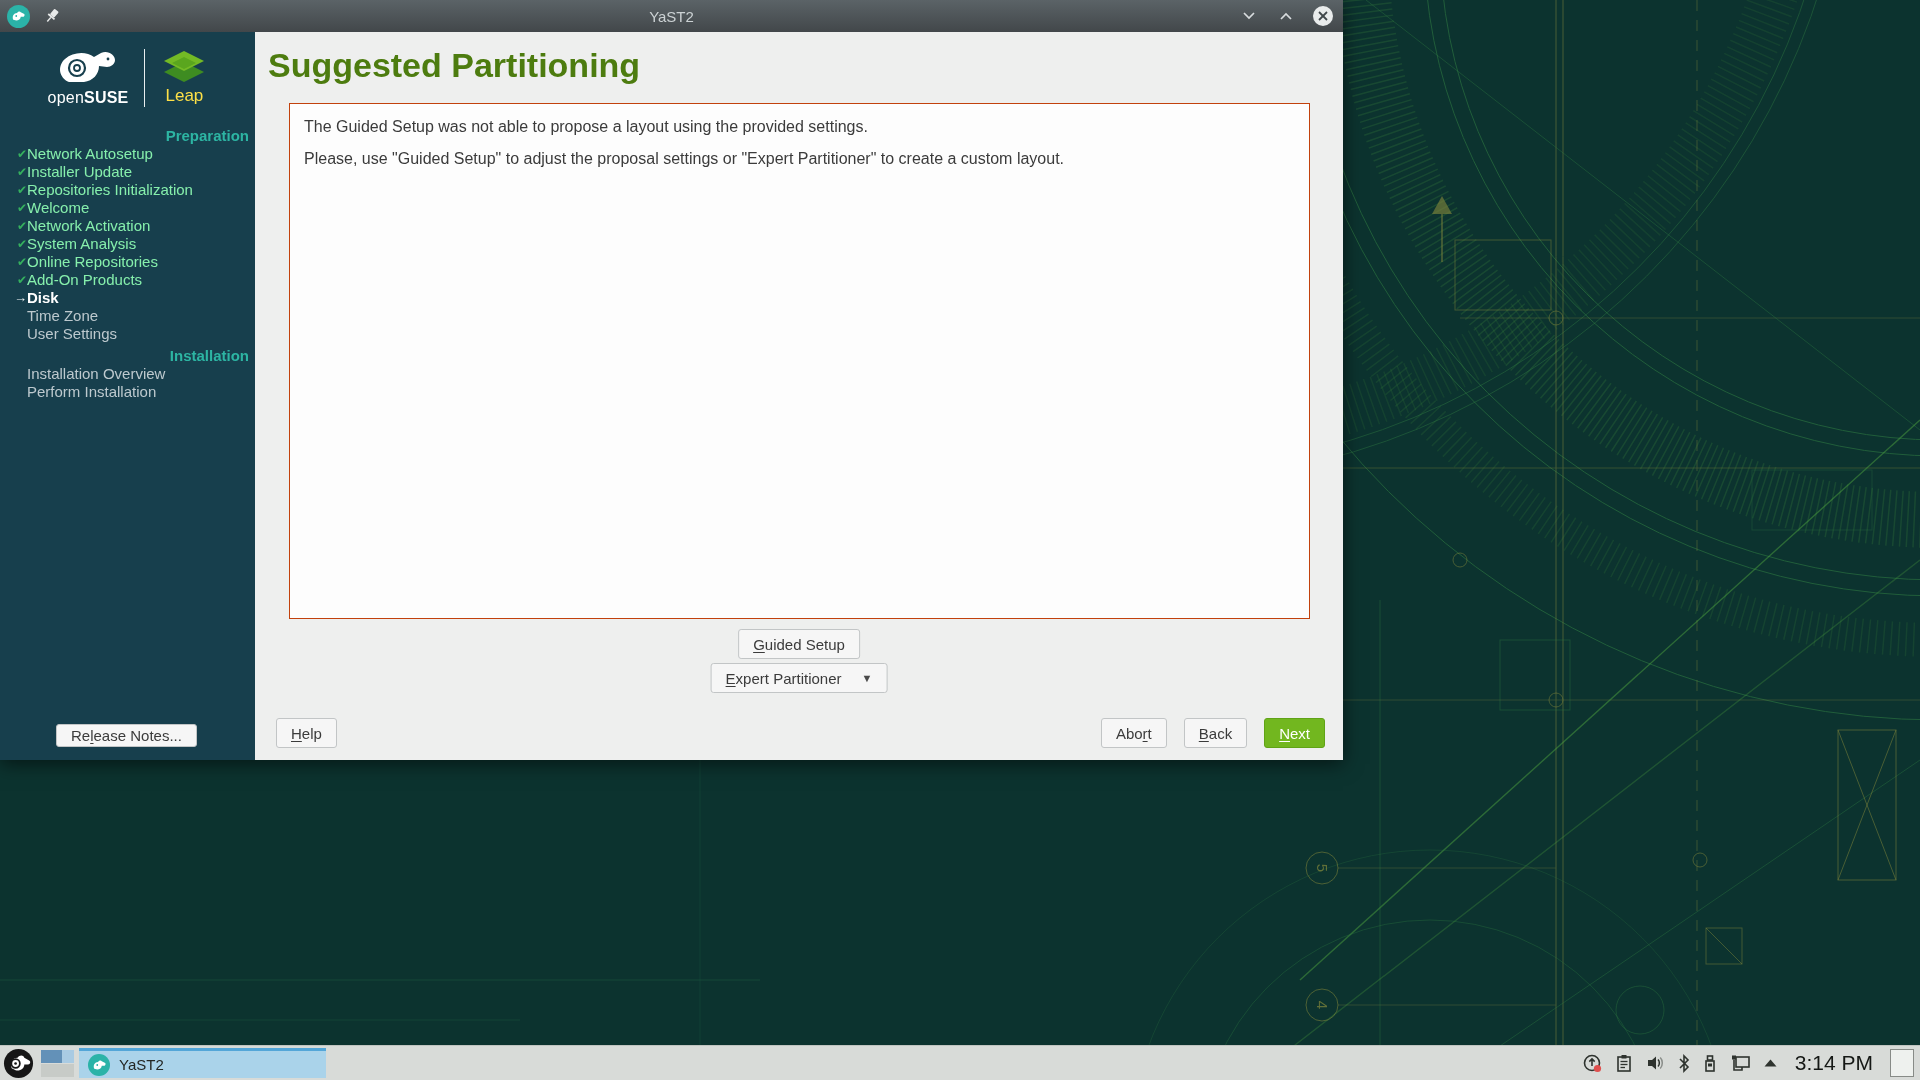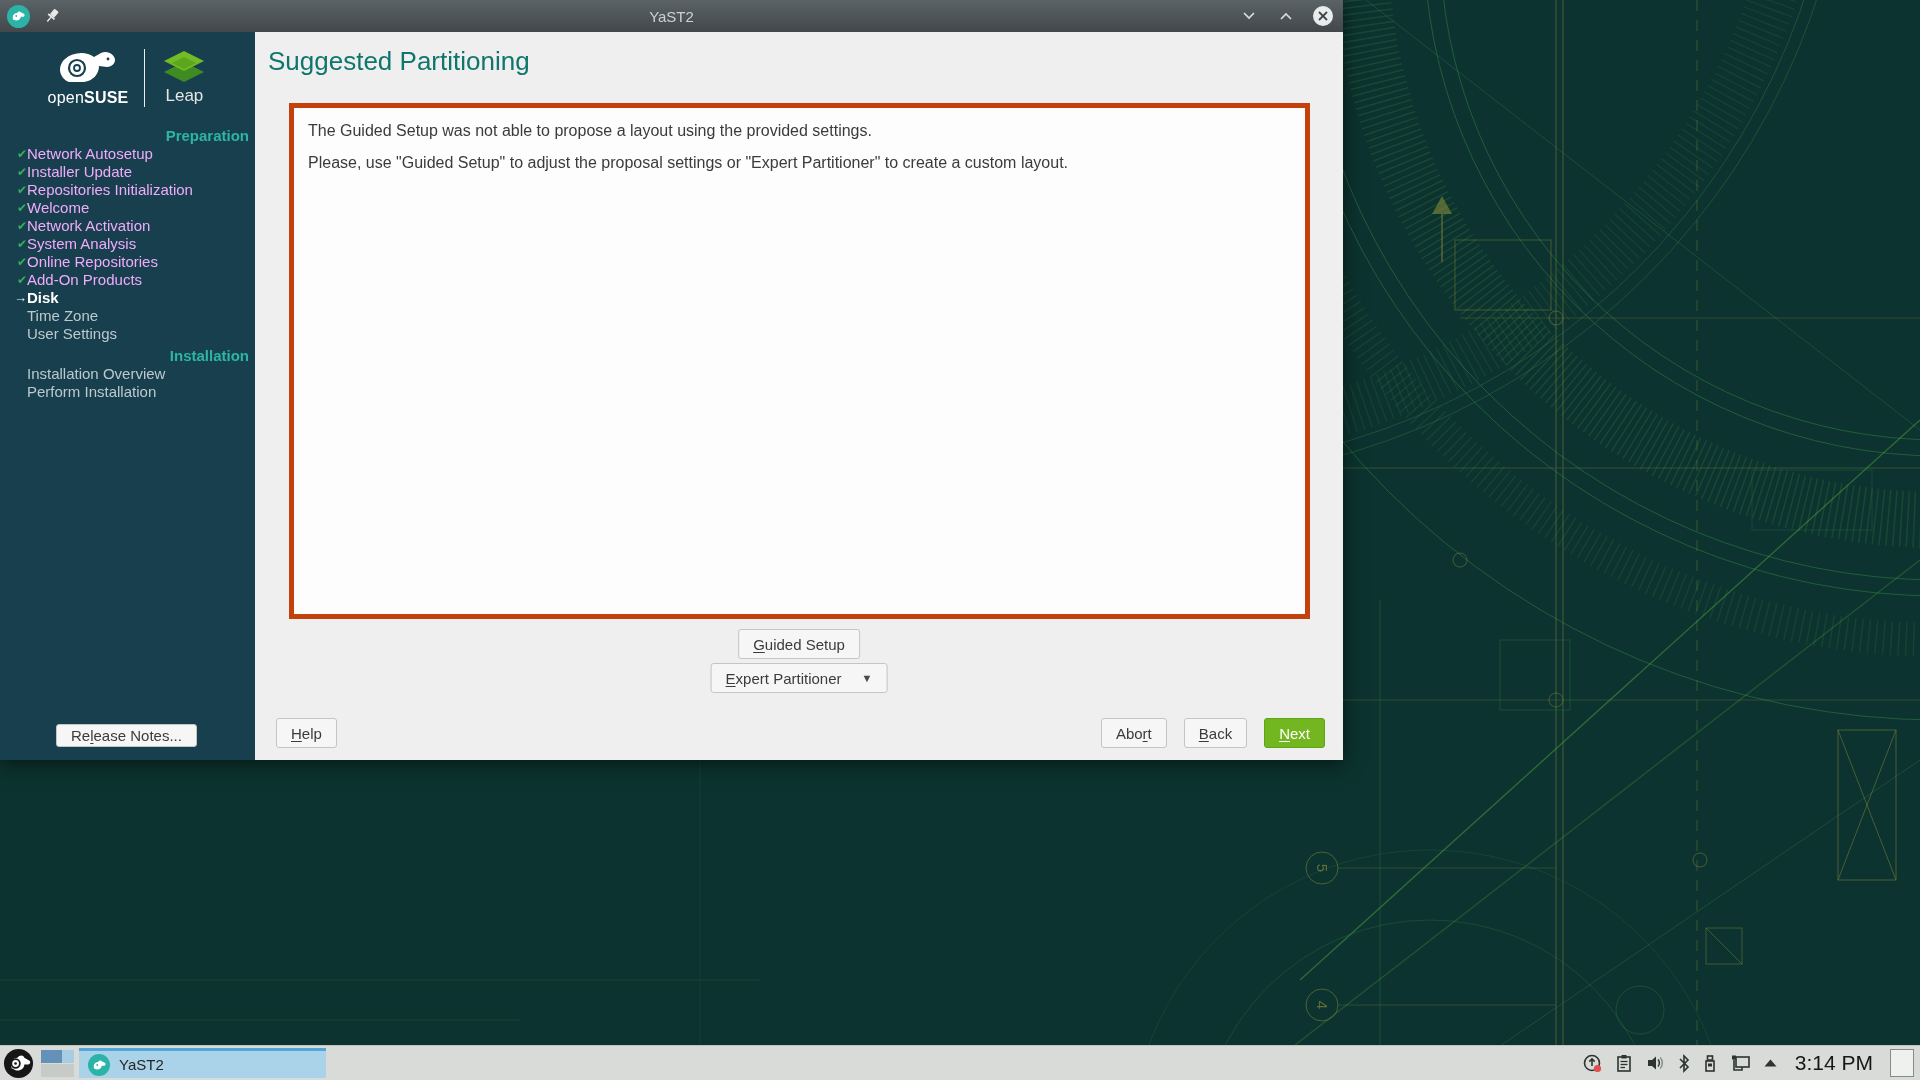--- a/index.html
+++ b/index.html
@@ -20,43 +20,43 @@
 
   .win-body{flex:1;display:flex;min-height:0;}
 
   
   .sidebar{width:255px;flex:0 0 255px;background:#173f4d;position:relative;}
   .brand{display:flex;align-items:center;justify-content:center;gap:16px;padding:16px 0 6px 0;}
   .brand-col{display:flex;flex-direction:column;align-items:center;gap:1px;}
   .brand-osuse-text{color:#fff;font-size:16px;letter-spacing:.2px;}
   .brand-osuse-text b{font-weight:bold;}
   .brand-divider{width:1px;height:58px;background:#e8eef0;}
-  .brand-leap-text{color:#e5e5e5;font-size:17px;}
+  .brand-leap-text{color:#fde047;font-size:17px;}
 
   .steps{padding:10px 6px 0 12px;font-size:15px;text-align:right;}
   .step-section-title{color:#2db5a3;font-weight:bold;height:18px;line-height:18px;margin-top:4px;}
   .step{display:flex;align-items:center;height:18px;line-height:18px;}
   .step .mark{width:15px;flex:0 0 15px;font-size:12px;color:#35b05e;}
   .step.current .mark{color:#eef3f4;font-size:13px;}
-  .step .lab{color:#f0abfc;white-space:nowrap;}
+  .step .lab{color:#86efac;white-space:nowrap;}
   .step.todo .lab{color:#bdc9ce;}
   .step.current .lab{color:#ffffff;font-weight:bold;}
 
   .btn{display:inline-flex;align-items:center;justify-content:center;
     background:#f6f6f6;border:1px solid #c2c5c6;border-radius:3px;color:#3b3b3b;
     font-size:15px;height:30px;padding:0 14px;box-sizing:border-box;cursor:default;white-space:nowrap;}
   .mn{text-decoration:underline;text-underline-offset:2px;}
 
   .release-notes{position:absolute;left:56px;bottom:13px;height:23px;}
 
   
   .main{flex:1;background:#eeefee;position:relative;}
-  .heading{position:absolute;left:13px;top:14px;font-size:26px;font-weight:normal;color:#0f766e;}
+  .heading{position:absolute;left:13px;top:14px;font-size:34px;font-weight:bold;color:#4d7c0f;}
   .msgbox{position:absolute;left:34px;right:33px;top:71px;height:516px;background:#fdfdfd;
-    border:5px solid #c2410c;box-sizing:border-box;padding:12px 14px;font-size:16px;color:#3b3b3b;}
+    border:1px solid #c2410c;box-sizing:border-box;padding:12px 14px;font-size:16px;color:#3b3b3b;}
   .msgbox p{margin:0 0 10px 0;line-height:22px;}
   .guided-btn{position:absolute;top:597px;left:50%;transform:translateX(-50%);}
   .expert-btn{position:absolute;top:631px;left:50%;transform:translateX(-50%);gap:20px;}
   .caret-down{font-size:11px;color:#4a4a4a;}
   .footer-help{position:absolute;left:21px;top:686px;}
   .footer-right{position:absolute;right:18px;top:686px;display:flex;gap:17px;}
   .btn-next{background:#72b71f;border-color:#60a316;color:#ffffff;}
 
   
   .taskbar{position:absolute;left:0;bottom:0;width:1920px;height:35px;background:#d8dbd8;

